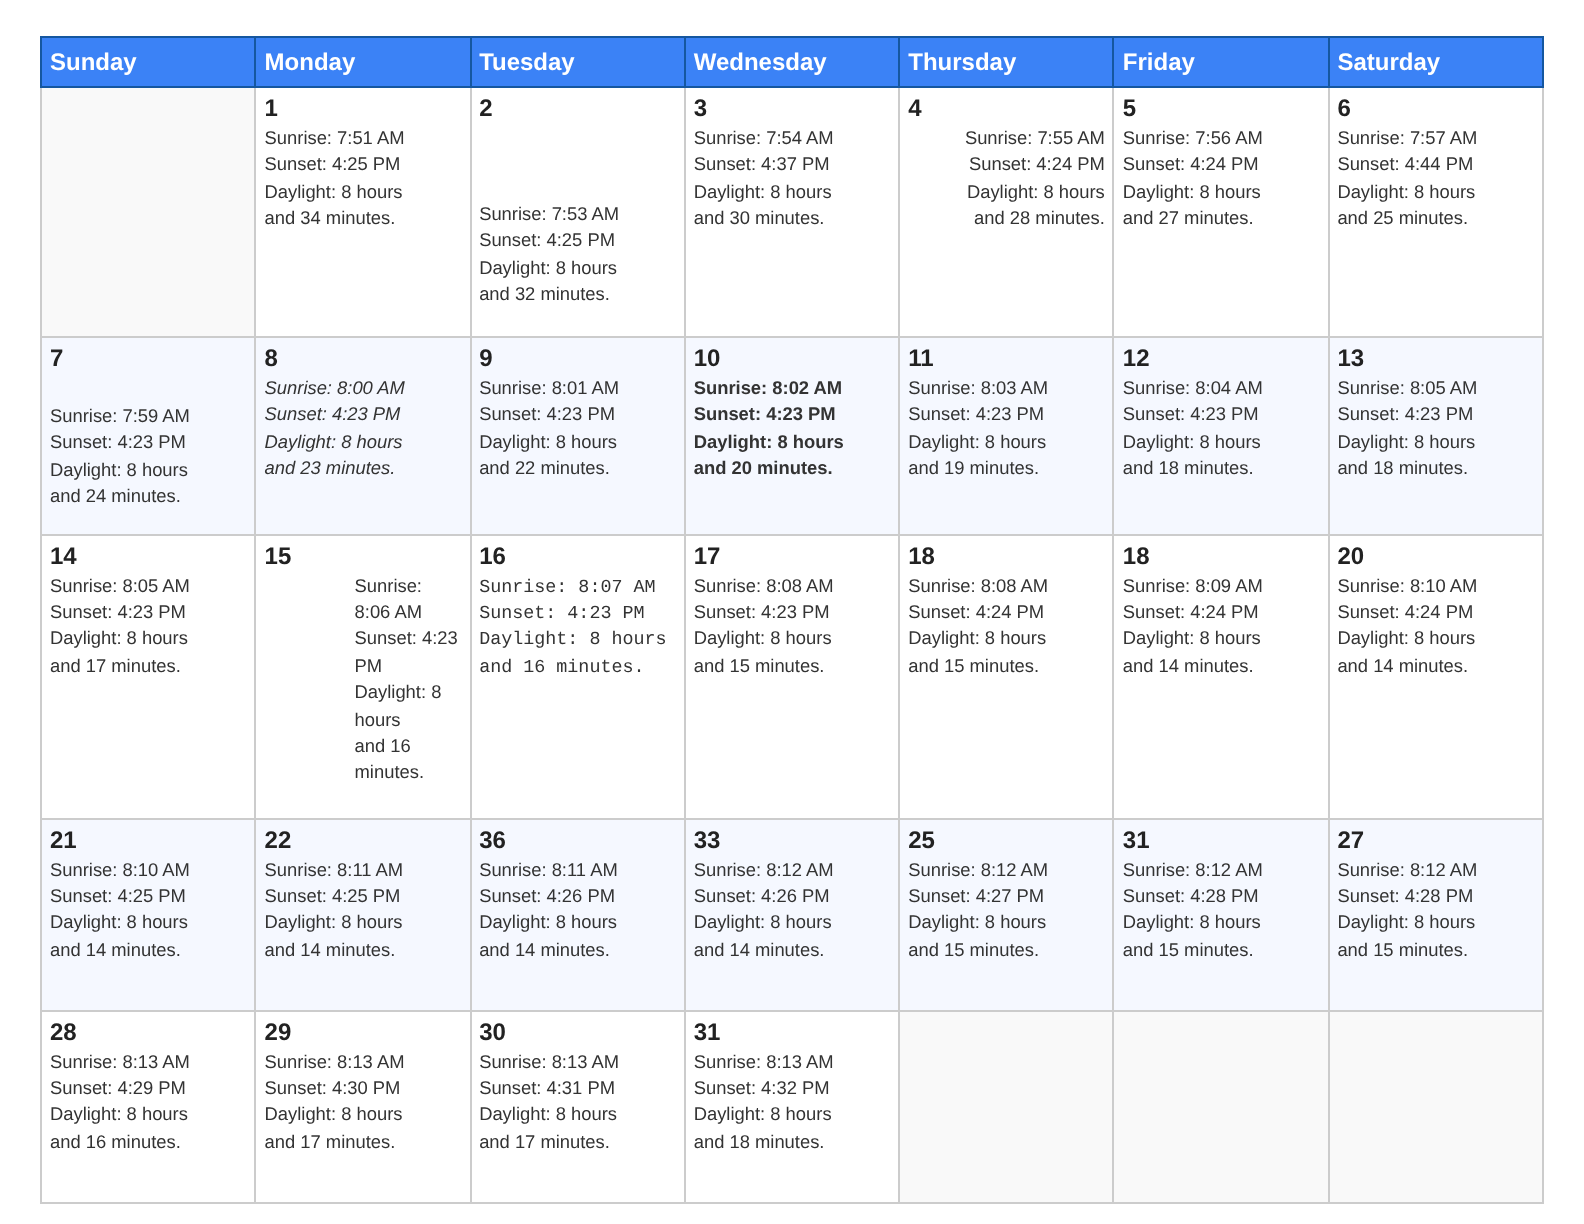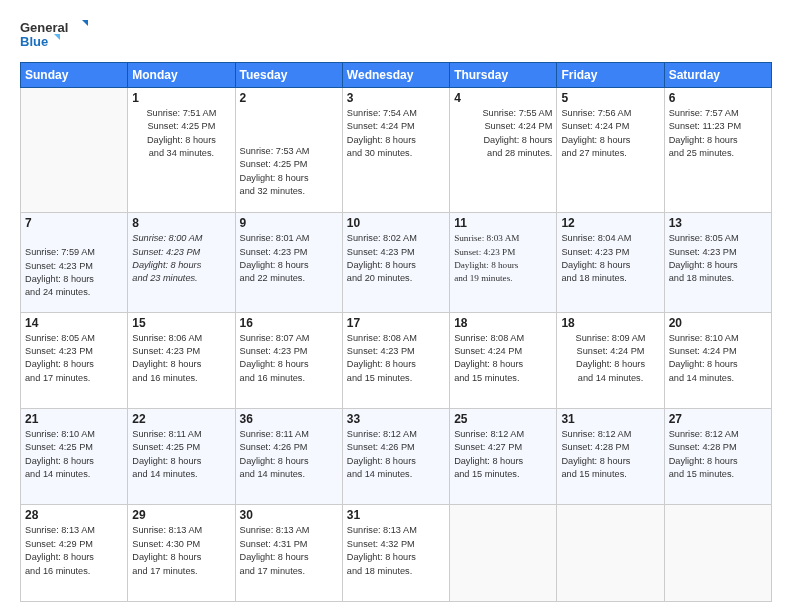--- a/index.html
+++ b/index.html
@@ -85,89 +85,75 @@
       background: #f5f8ff;
     }
     .calendar tbody tr:nth-child(even) td.empty {
       background: #f2f2f2;
     }
   </style>
 </head>
 <body>
 
 <div class="page">
-  <div class="header">
-    <div class="logo">
-  <svg width="70" height="36" viewBox="0 0 70 36">
-    <text x="0" y="14" font-size="13" font-weight="bold" fill="#333" font-family="Arial">General</text>
-    <polygon points="62,2 68,8 68,2" fill="#1a6fbe"></polygon>
-    <text x="0" y="28" font-size="13" font-weight="bold" fill="#1a6fbe" font-family="Arial">Blue</text>
-    <polygon points="34,16 40,22 40,16" fill="#1a99ee" opacity="0.7"></polygon>
-  </svg>
-</div>
-    <div class="title-block">
-      <div class="month-title"></div>
-      <div class="location"></div>
-    </div>
-  </div>
 
   <table class="calendar">
     <thead>
       <tr>
       <th>Sunday</th>
           <th>Monday</th>
           <th>Tuesday</th>
           <th>Wednesday</th>
           <th>Thursday</th>
           <th>Friday</th>
           <th>Saturday</th>
         </tr>
     </thead>
     <tbody id="calendar-body">
     <tr>
           <td class="empty"></td>
           <td>
             <span class="day-num">1</span>
-            <div class="day-info" style="white-space: pre-line; text-align: center;">Sunrise: 7:51 AM
+            <div class="day-info" style="white-space: pre-line;">Sunrise: 7:51 AM
 Sunset: 4:25 PM
 Daylight: 8 hours
 and 34 minutes.</div>
           </td>
           <td>
             <span class="day-num">2</span>
             <div class="day-info" style="white-space: pre-line; margin-top: 40px;">Sunrise: 7:53 AM
 Sunset: 4:25 PM
 Daylight: 8 hours
 and 32 minutes.</div>
           </td>
           <td>
             <span class="day-num">3</span>
             <div class="day-info" style="white-space: pre-line;">Sunrise: 7:54 AM
-Sunset: 4:24 PM
+Sunset: 4:37 PM
 Daylight: 8 hours
 and 30 minutes.</div>
           </td>
           <td>
             <span class="day-num">4</span>
             <div class="day-info" style="white-space: pre-line; text-align: right;">Sunrise: 7:55 AM
 Sunset: 4:24 PM
 Daylight: 8 hours
 and 28 minutes.</div>
           </td>
           <td>
             <span class="day-num">5</span>
             <div class="day-info" style="white-space: pre-line;">Sunrise: 7:56 AM
 Sunset: 4:24 PM
 Daylight: 8 hours
 and 27 minutes.</div>
           </td>
           <td>
             <span class="day-num">6</span>
             <div class="day-info" style="white-space: pre-line;">Sunrise: 7:57 AM
-Sunset: 11:23 PM
+Sunset: 4:44 PM
 Daylight: 8 hours
 and 25 minutes.</div>
           </td>
         </tr>
         <tr>
           <td>
             <span class="day-num">7</span>
             <div class="day-info" style="white-space: pre-line; margin-top: 16px;">Sunrise: 7:59 AM
 Sunset: 4:23 PM
 Daylight: 8 hours
@@ -182,28 +168,28 @@
           </td>
           <td>
             <span class="day-num">9</span>
             <div class="day-info" style="white-space: pre-line;">Sunrise: 8:01 AM
 Sunset: 4:23 PM
 Daylight: 8 hours
 and 22 minutes.</div>
           </td>
           <td>
             <span class="day-num">10</span>
-            <div class="day-info" style="white-space: pre-line;">Sunrise: 8:02 AM
+            <div class="day-info" style="white-space: pre-line; font-weight: bold;">Sunrise: 8:02 AM
 Sunset: 4:23 PM
 Daylight: 8 hours
 and 20 minutes.</div>
           </td>
           <td>
             <span class="day-num">11</span>
-            <div class="day-info" style="white-space: pre-line; font-family: Liberation Serif, serif;">Sunrise: 8:03 AM
+            <div class="day-info" style="white-space: pre-line;">Sunrise: 8:03 AM
 Sunset: 4:23 PM
 Daylight: 8 hours
 and 19 minutes.</div>
           </td>
           <td>
             <span class="day-num">12</span>
             <div class="day-info" style="white-space: pre-line;">Sunrise: 8:04 AM
 Sunset: 4:23 PM
 Daylight: 8 hours
 and 18 minutes.</div>
@@ -219,49 +205,49 @@
         <tr>
           <td>
             <span class="day-num">14</span>
             <div class="day-info" style="white-space: pre-line;">Sunrise: 8:05 AM
 Sunset: 4:23 PM
 Daylight: 8 hours
 and 17 minutes.</div>
           </td>
           <td>
             <span class="day-num">15</span>
-            <div class="day-info" style="white-space: pre-line;">Sunrise: 8:06 AM
+            <div class="day-info" style="white-space: pre-line; margin-left: 45px;">Sunrise: 8:06 AM
 Sunset: 4:23 PM
 Daylight: 8 hours
 and 16 minutes.</div>
           </td>
           <td>
             <span class="day-num">16</span>
-            <div class="day-info" style="white-space: pre-line;">Sunrise: 8:07 AM
+            <div class="day-info" style="white-space: pre-line; font-family: Liberation Mono, monospace;">Sunrise: 8:07 AM
 Sunset: 4:23 PM
 Daylight: 8 hours
 and 16 minutes.</div>
           </td>
           <td>
             <span class="day-num">17</span>
             <div class="day-info" style="white-space: pre-line;">Sunrise: 8:08 AM
 Sunset: 4:23 PM
 Daylight: 8 hours
 and 15 minutes.</div>
           </td>
           <td>
             <span class="day-num">18</span>
             <div class="day-info" style="white-space: pre-line;">Sunrise: 8:08 AM
 Sunset: 4:24 PM
 Daylight: 8 hours
 and 15 minutes.</div>
           </td>
           <td>
             <span class="day-num">18</span>
-            <div class="day-info" style="white-space: pre-line; text-align: center;">Sunrise: 8:09 AM
+            <div class="day-info" style="white-space: pre-line;">Sunrise: 8:09 AM
 Sunset: 4:24 PM
 Daylight: 8 hours
 and 14 minutes.</div>
           </td>
           <td>
             <span class="day-num">20</span>
             <div class="day-info" style="white-space: pre-line;">Sunrise: 8:10 AM
 Sunset: 4:24 PM
 Daylight: 8 hours
 and 14 minutes.</div>

